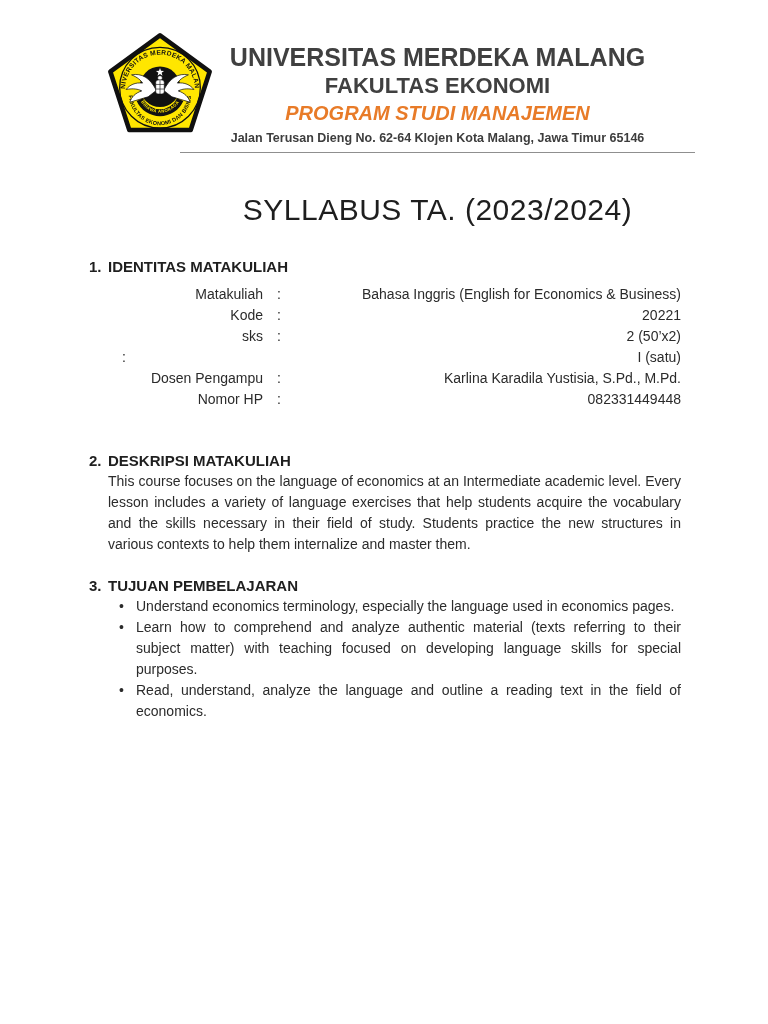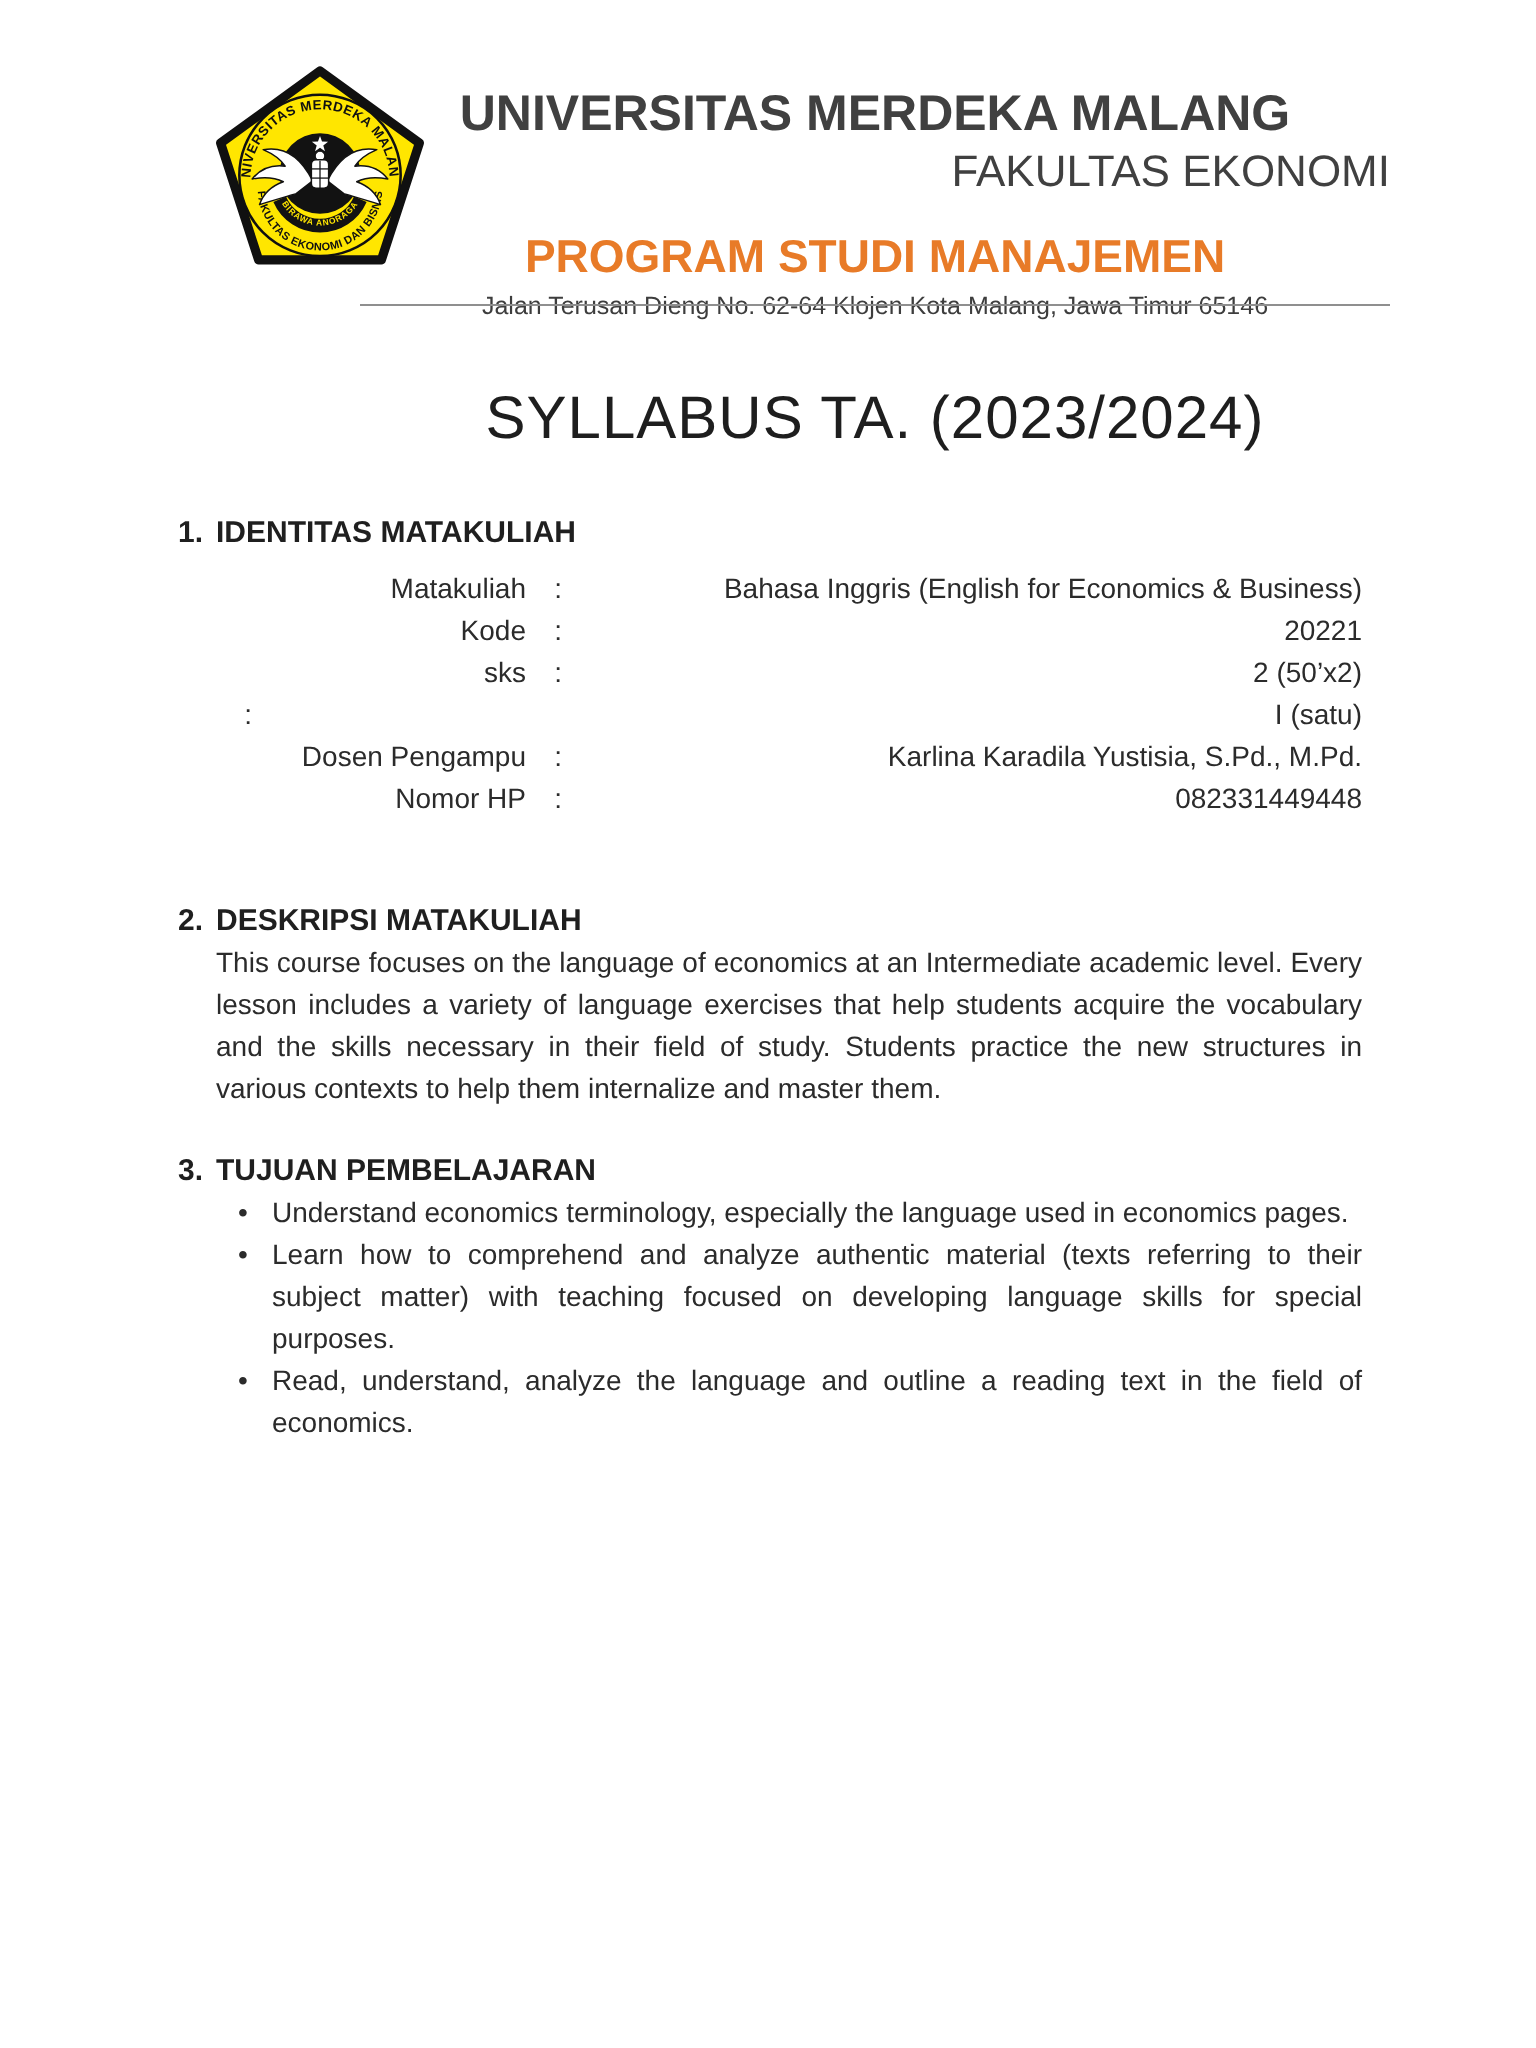--- a/index.html
+++ b/index.html
@@ -9,23 +9,23 @@
     color: #2b2b2b;
     position: relative;
     overflow: hidden;
   }
   .page { position: absolute; inset: 0; background: #fff; }
 
   
   .logo { position: absolute; left: 105px; top: 28px; width: 110px; height: 112px; }
   .head-text { position: absolute; left: 180px; top: 44px; width: 515px; text-align: center; }
   .uni  { font-size: 25px; font-weight: bold; color: #404040; line-height: 27px; }
-  .fak  { font-size: 22px; font-weight: normal; color: #404040; line-height: 25px; margin-top: 2px; text-align: right; }
-  .prog { font-size: 23px; font-weight: bold; color: #e87b28; line-height: 25px; margin-top: 18px; }
-  .addr { font-size: 12.5px; font-weight: normal; color: #3d3d3d; margin-top: 5px; }
+  .fak  { font-size: 22px; font-weight: bold; color: #404040; line-height: 25px; margin-top: 2px; }
+  .prog { font-size: 20px; font-weight: bold; color: #e87b28; line-height: 25px; margin-top: 3px; font-style: italic; }
+  .addr { font-size: 12.5px; font-weight: bold; color: #3d3d3d; margin-top: 5px; }
   .rule { position: absolute; left: 180px; top: 152px; width: 515px; height: 0;
           border: none; border-top: 1.5px solid #8f8f8f; margin: 0; }
 
   
   .doc-title {
     position: absolute; left: 100px; top: 193px; width: 675px;
     text-align: center; font-size: 30px; font-weight: normal; color: #1e1e1e;
     margin: 0; letter-spacing: 0.5px;
   }
 

